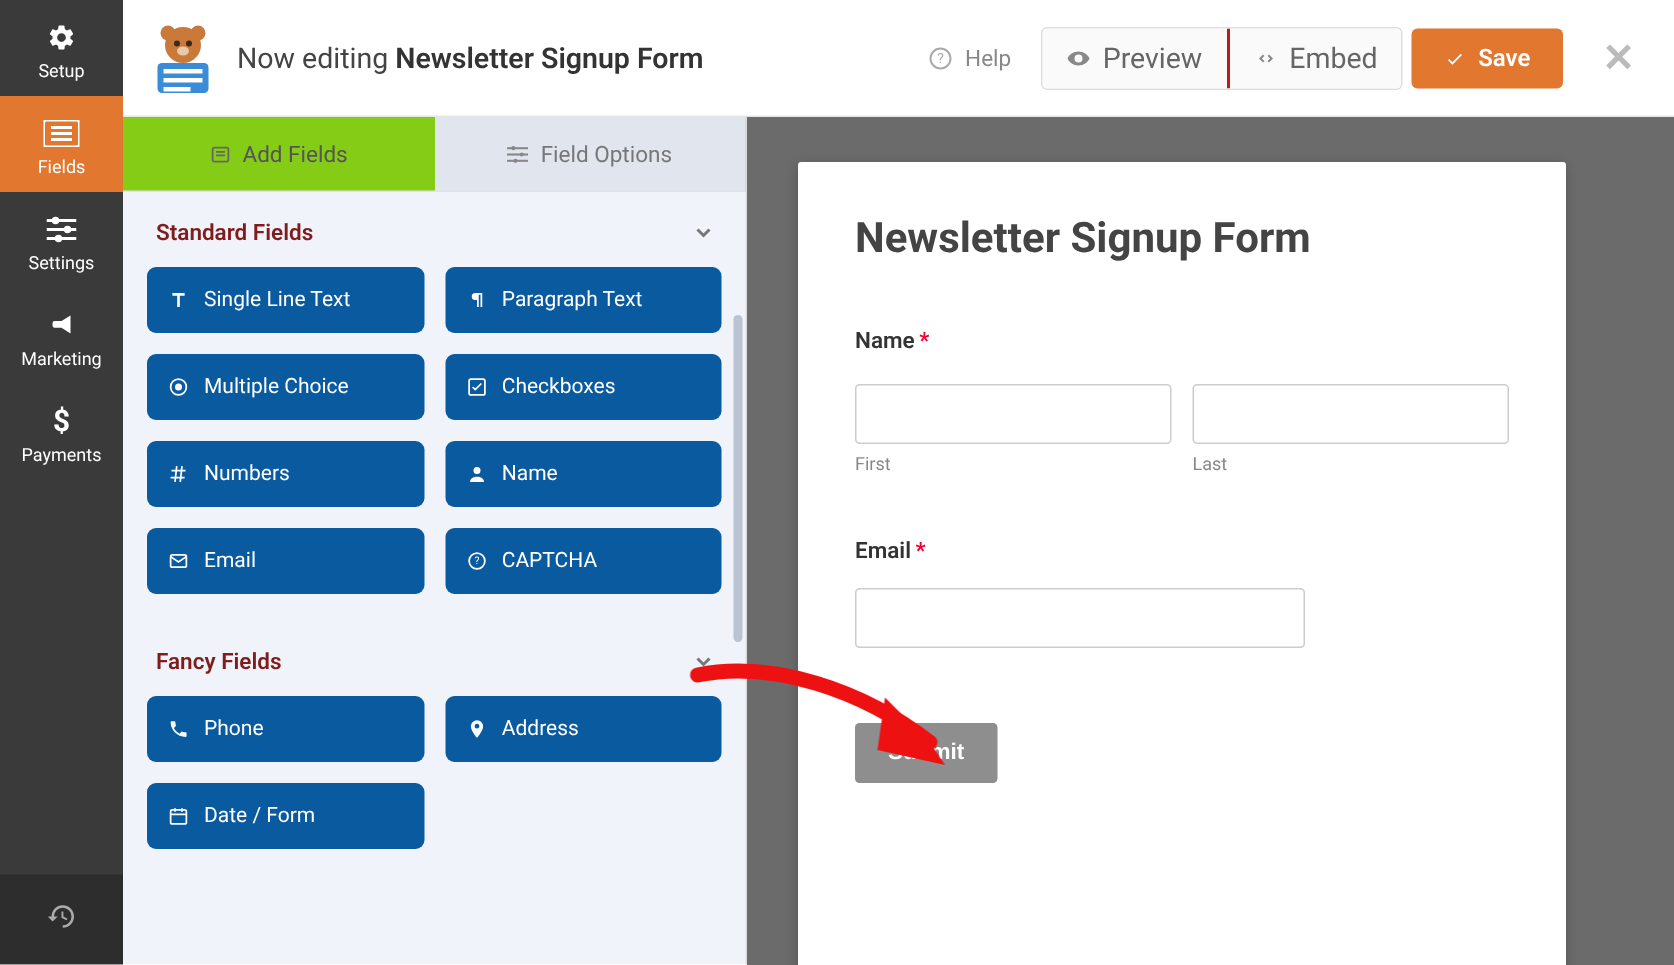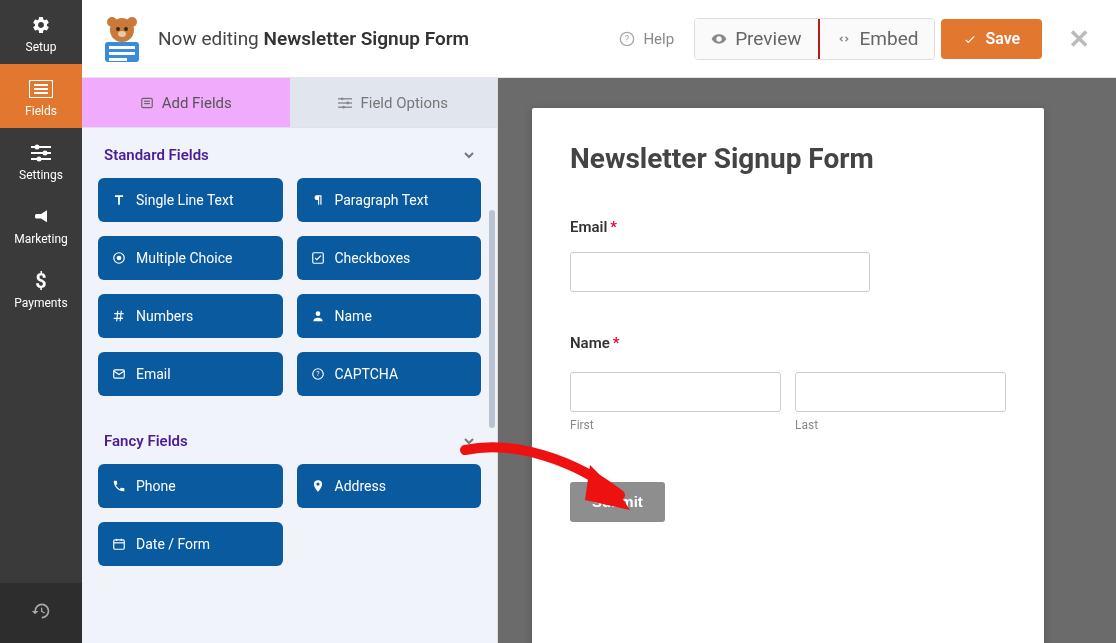--- a/index.html
+++ b/index.html
@@ -81,35 +81,35 @@
   .workarea { flex: 1; display: flex; min-height: 0; }
 
   
   .fields-panel {
     width: 416px;
     background: #f0f3f9;
     border-right: 1px solid #ddd;
     display: flex; flex-direction: column;
     position: relative;
   }
-  .panel-tabs { display: flex; background: #f0abfc; }
+  .panel-tabs { display: flex; background: #84cc16; }
   .panel-tab {
     flex: 1; height: 50px; display: flex; align-items: center; justify-content: center; gap: 8px;
     font-size: 15px; color: #555; cursor: pointer;
     border-bottom: 1px solid #dde2ea;
   }
   .panel-tab.inactive { background: #e1e6ee; color: #777; }
 
   .panel-scroll { overflow-y: auto; flex: 1; padding-bottom: 10px; position: relative; }
   
   .scroll-thumb { position: absolute; right: 2px; top: 132px; width: 6px; height: 218px; background: #b9c3d2; border-radius: 3px; }
 
   .group-head {
     display: flex; align-items: center; justify-content: space-between;
-    padding: 18px 22px 14px 22px; font-size: 15px; font-weight: 600; color: #4c1d95;
+    padding: 18px 22px 14px 22px; font-size: 15px; font-weight: 600; color: #7f1d1d;
     cursor: pointer;
   }
   .field-grid {
     display: grid;
     grid-template-columns: 1fr 1fr;
     gap: 14px 14px;
     padding: 0 16px 18px;
   }
   .chip {
     height: 44px;
@@ -410,43 +410,43 @@
       </div>
       <div class="scroll-thumb"></div>
     </aside>
 
     <div class="canvas-wrap">
       <div class="canvas">
         <h2 class="form-title">Newsletter Signup Form</h2>
 
         <div class="field">
           <div class="field-label">
-            <span>Email</span><span class="req">*</span>
-          </div>
-          <div class="email-input-row">
-            <input class="email-input" style="">
-          </div>
-        </div>
-
-        <div class="field">
-          <div class="field-label">
             <span>Name</span><span class="req">*</span>
           </div>
           <div class="name-row">
             <div class="name-col">
               <input class="txt-input" style="">
               <div class="sub-label">First</div>
             </div>
             <div class="name-col">
               <input class="txt-input" style="">
               <div class="sub-label">Last</div>
             </div>
           </div>
         </div>
 
+        <div class="field">
+          <div class="field-label">
+            <span>Email</span><span class="req">*</span>
+          </div>
+          <div class="email-input-row">
+            <input class="email-input" style="">
+          </div>
+        </div>
+
         <button class="submit-btn">Submit</button>
       </div>
     </div>
 
   </div>
 </div>
 
 <svg class="arrow-ann" width="220" height="120">
   <path d="M10 20 C 60 10, 120 30, 165 65" stroke="#e11" stroke-width="10" fill="none" stroke-linecap="round"></path>
   <polygon points="165,65 135,35 130,70 175,80" fill="#e11"></polygon>

